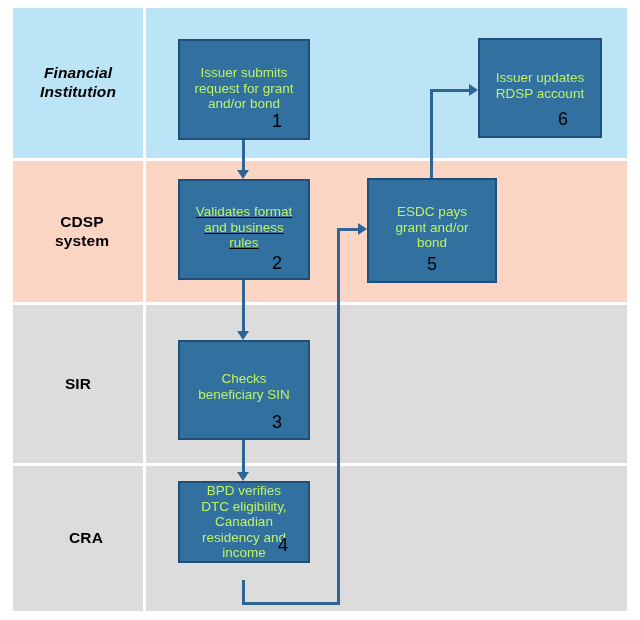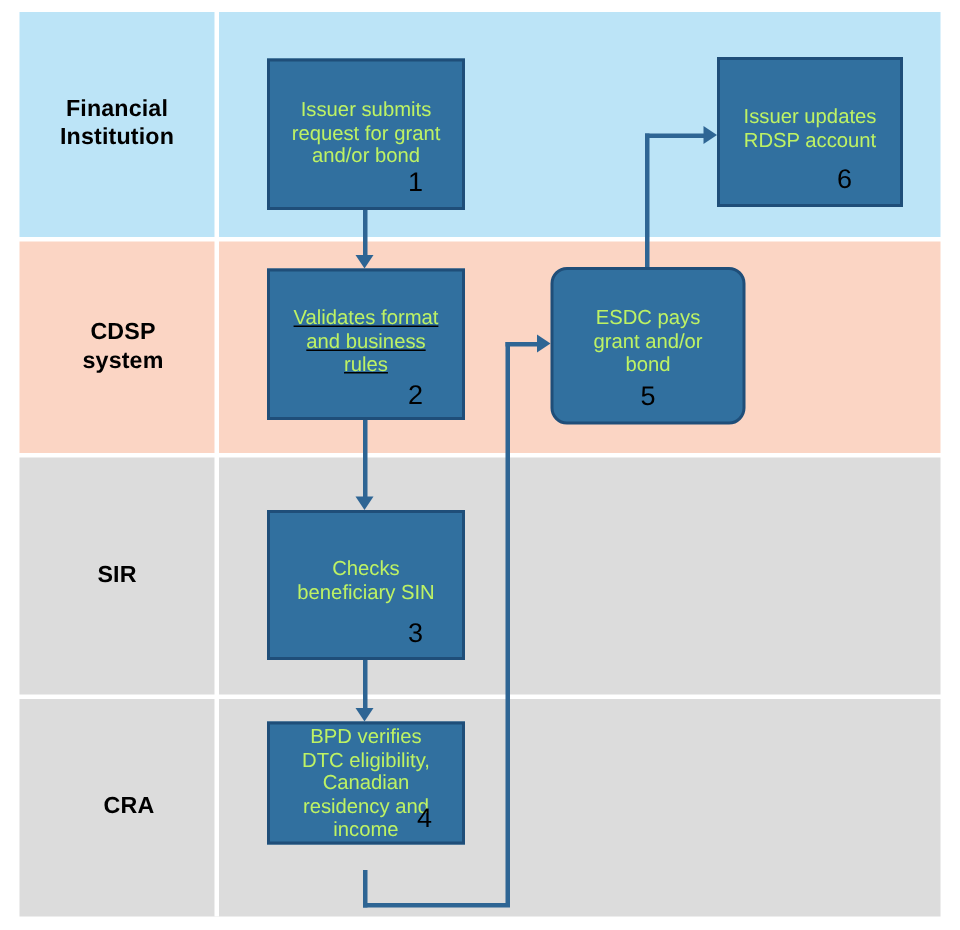--- a/index.html
+++ b/index.html
@@ -74,21 +74,21 @@
   #node-2 .node-num { right: 26px; bottom: 6px; }
   
   #node-3 { left: 178px; top: 340px; width: 132px; height: 100px; }
   #node-3 .node-text { margin-top: -6px; }
   #node-3 .node-num { right: 26px; bottom: 7px; }
   
   #node-4 { left: 178px; top: 481px; width: 132px; height: 82px; }
   #node-4 .node-text { margin-top: 0px; }
   #node-4 .node-num { right: 20px; bottom: 7px; }
   
-  #node-5 { left: 367px; top: 178px; width: 130px; height: 105px; border-radius: 11px; }
+  #node-5 { left: 367px; top: 178px; width: 130px; height: 105px; }
   #node-5 .node-text { margin-top: -6px; }
   #node-5 .node-num { left: 50%; transform: translateX(-50%); bottom: 8px; }
   
   #node-6 { left: 478px; top: 38px; width: 124px; height: 100px; }
   #node-6 .node-text { margin-top: -4px; }
   #node-6 .node-num { right: 32px; bottom: 8px; }
 
   
   .conn {
     position: absolute;
@@ -119,21 +119,21 @@
 
 <div id="canvas">
 
   <div class="band" style="left:13px; top:8px; width:614px; height:150px; background:#BCE4F7;"></div>
   <div class="band" style="left:13px; top:161px; width:614px; height:141px; background:#FBD5C4;"></div>
   <div class="band" style="left:13px; top:305px; width:614px; height:158px; background:#DCDCDC;"></div>
   <div class="band" style="left:13px; top:466px; width:614px; height:145px; background:#DCDCDC;"></div>
 
   <div style="position:absolute; left:143px; top:8px; width:3px; height:603px; background:#FFFFFF; z-index:2;"></div>
 
-  <div class="band-label-cell" style="left:13px; top:8px; width:130px; height:150px;">
+  <div class="band-label-cell" style="left:13px; top:8px; width:130px; height:150px;font-style:italic;">
     <span style="white-space:pre-line;">Financial
 Institution</span>
   </div>
   <div class="band-label-cell" style="left:17px; top:161px; width:130px; height:141px;">
     <span style="white-space:pre-line;">CDSP
 system</span>
   </div>
   <div class="band-label-cell" style="left:13px; top:305px; width:130px; height:158px;">
     <span style="white-space:pre-line;">SIR</span>
   </div>

